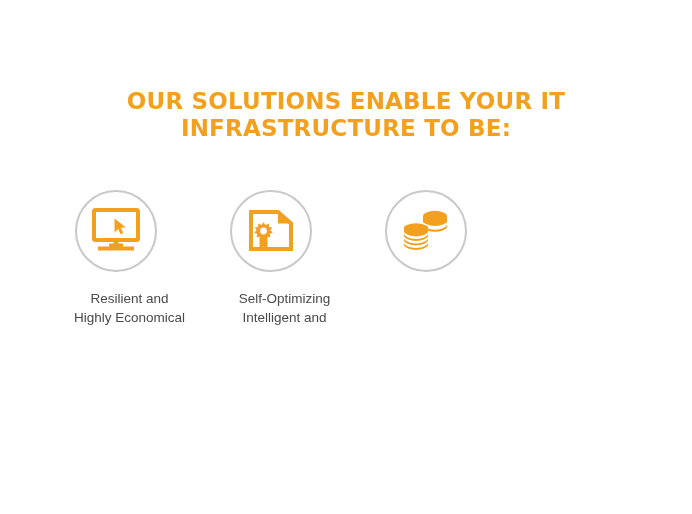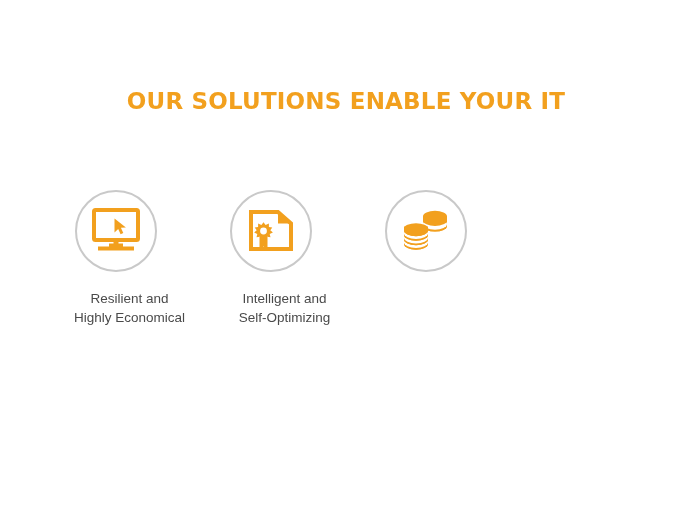--- a/index.html
+++ b/index.html
@@ -90,20 +90,21 @@
     margin-left: 28px;
   }
 </style>
 </head>
 <body>
 
 <div class="slide">
 
   <div class="heading">
     <span class="heading-line">OUR SOLUTIONS ENABLE YOUR IT</span>
+    <span class="heading-line">INFRASTRUCTURE TO BE:</span>
   </div>
 
   <div class="items">
 
     <div class="item items-offset">
       <div class="circle">
         <span>
           <svg width="50" height="46" viewBox="0 0 50 46" aria-hidden="true">
 
             <rect x="3" y="2" width="44" height="30" rx="1.5" ry="1.5" fill="none" stroke="#F2A01E" stroke-width="4"></rect>
@@ -137,22 +138,22 @@
 
             <path d="M16.5 13.2 L18.6 16.0 L21.9 14.6 L21.9 18.1 L25.3 18.5 L23.3 21.3
                      L25.9 23.6 L22.7 24.9 L23.5 28.3 L20.1 27.7 L18.7 30.9 L16.5 28.2
                      L14.3 30.9 L12.9 27.7 L9.5 28.3 L10.3 24.9 L7.1 23.6 L9.7 21.3
                      L7.7 18.5 L11.1 18.1 L11.1 14.6 L14.4 16.0 Z" fill="#F2A01E"></path>
             <circle cx="16.5" cy="22" r="3.4" fill="#FFFFFF"></circle>
           </svg>
         </span>
       </div>
       <div class="caption">
+        <span class="caption-line">Self-Optimizing</span>
         <span class="caption-line">Intelligent and</span>
-        <span class="caption-line">Self-Optimizing</span>
       </div>
     </div>
 
 
     <div class="item">
       <div class="circle">
         <span>
           <svg width="48" height="46" viewBox="0 0 48 46" aria-hidden="true">
 
             <g>

